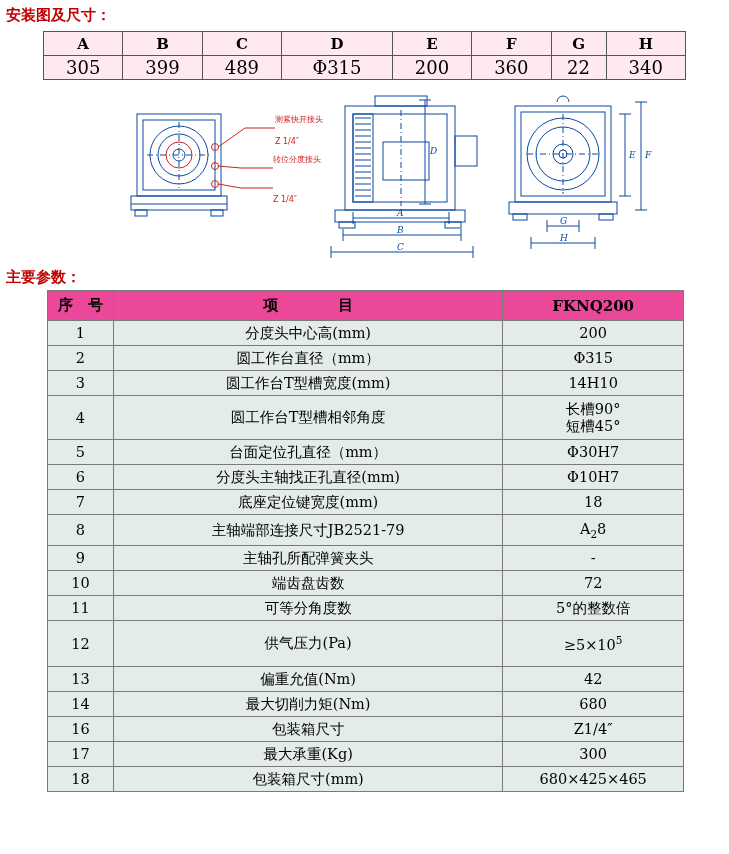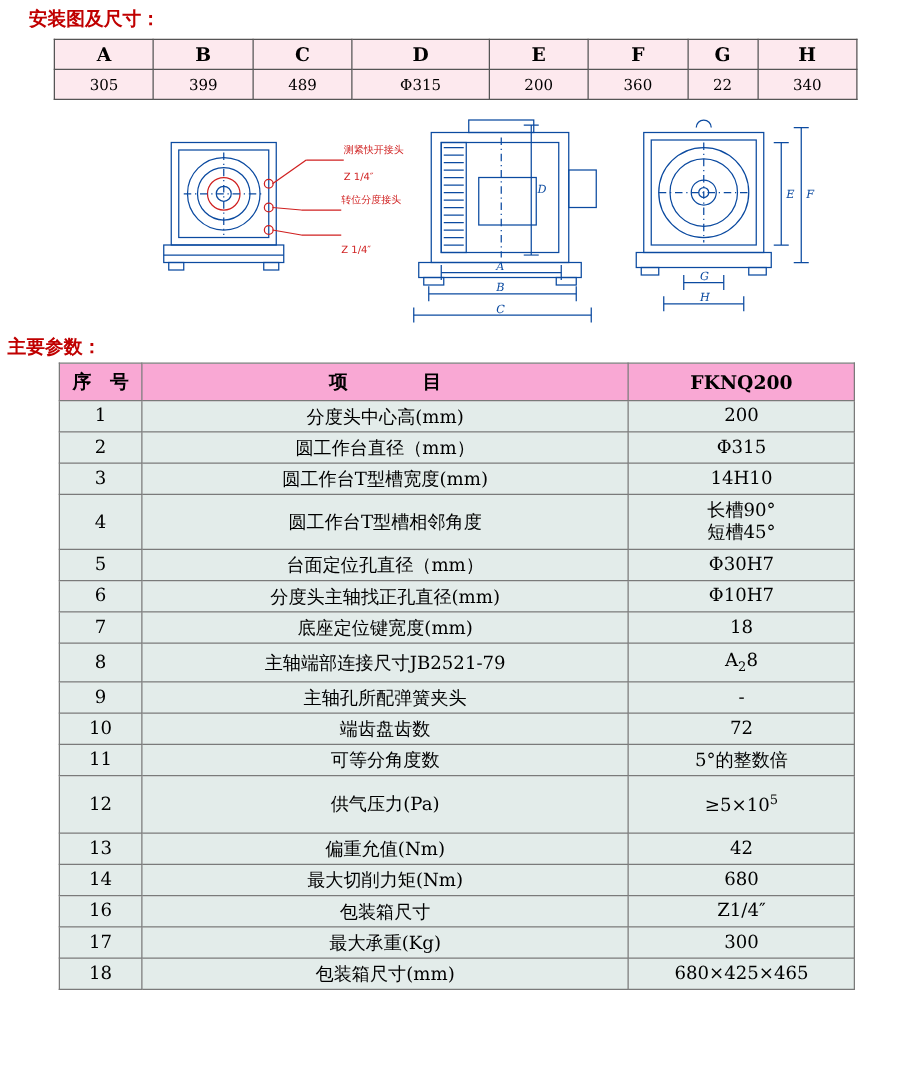--- a/index.html
+++ b/index.html
@@ -22,42 +22,42 @@
   }
   .section-title {
     font-size: 15px;
     font-weight: bold;
     color: #c00000;
     padding-left: 6px;
     line-height: 18px;
   }
   #title-install {
     position: absolute;
-    left: 17px;
+    left: 0;
     top: 6px;
   }
   #title-params {
     position: absolute;
     left: 0;
     top: 268px;
   }
 
   
   #dim-table {
     position: absolute;
     left: 43px;
     top: 31px;
     border-collapse: collapse;
     width: 643px;
     background: #fde9ee;
   }
   #dim-table td, #dim-table th {
     border: 1px solid #555;
     text-align: center;
-    font-size: 12px;
+    font-size: 18px;
     height: 21px;
     font-family: "DejaVu Serif", "Liberation Serif", serif;
   }
   #dim-table th {
     font-weight: bold;
     font-size: 15px;
   }
 
   
   #drawing {
@@ -79,21 +79,21 @@
   }
   #param-table th, #param-table td {
     border: 1px solid #7a7a7a;
     font-family: "DejaVu Serif", "Liberation Serif", serif;
     font-size: 14.5px;
     text-align: center;
     background: #e3ecea;
     padding: 1px 2px;
   }
   #param-table thead th {
-    background: #f9a8d4;
+    background: #ec4899;
     font-size: 15px;
     height: 27px;
   }
   #param-table td.idx { width: 62px; }
   #param-table td.item { width: 395px; margin-left: 32px; }
   #param-table td.val  { width: 178px; }
   #param-table tbody tr { height: 25px; }
   .two-line { line-height: 1.15; }
   sub { font-size: 0.72em; }
   sup { font-size: 0.72em; }

